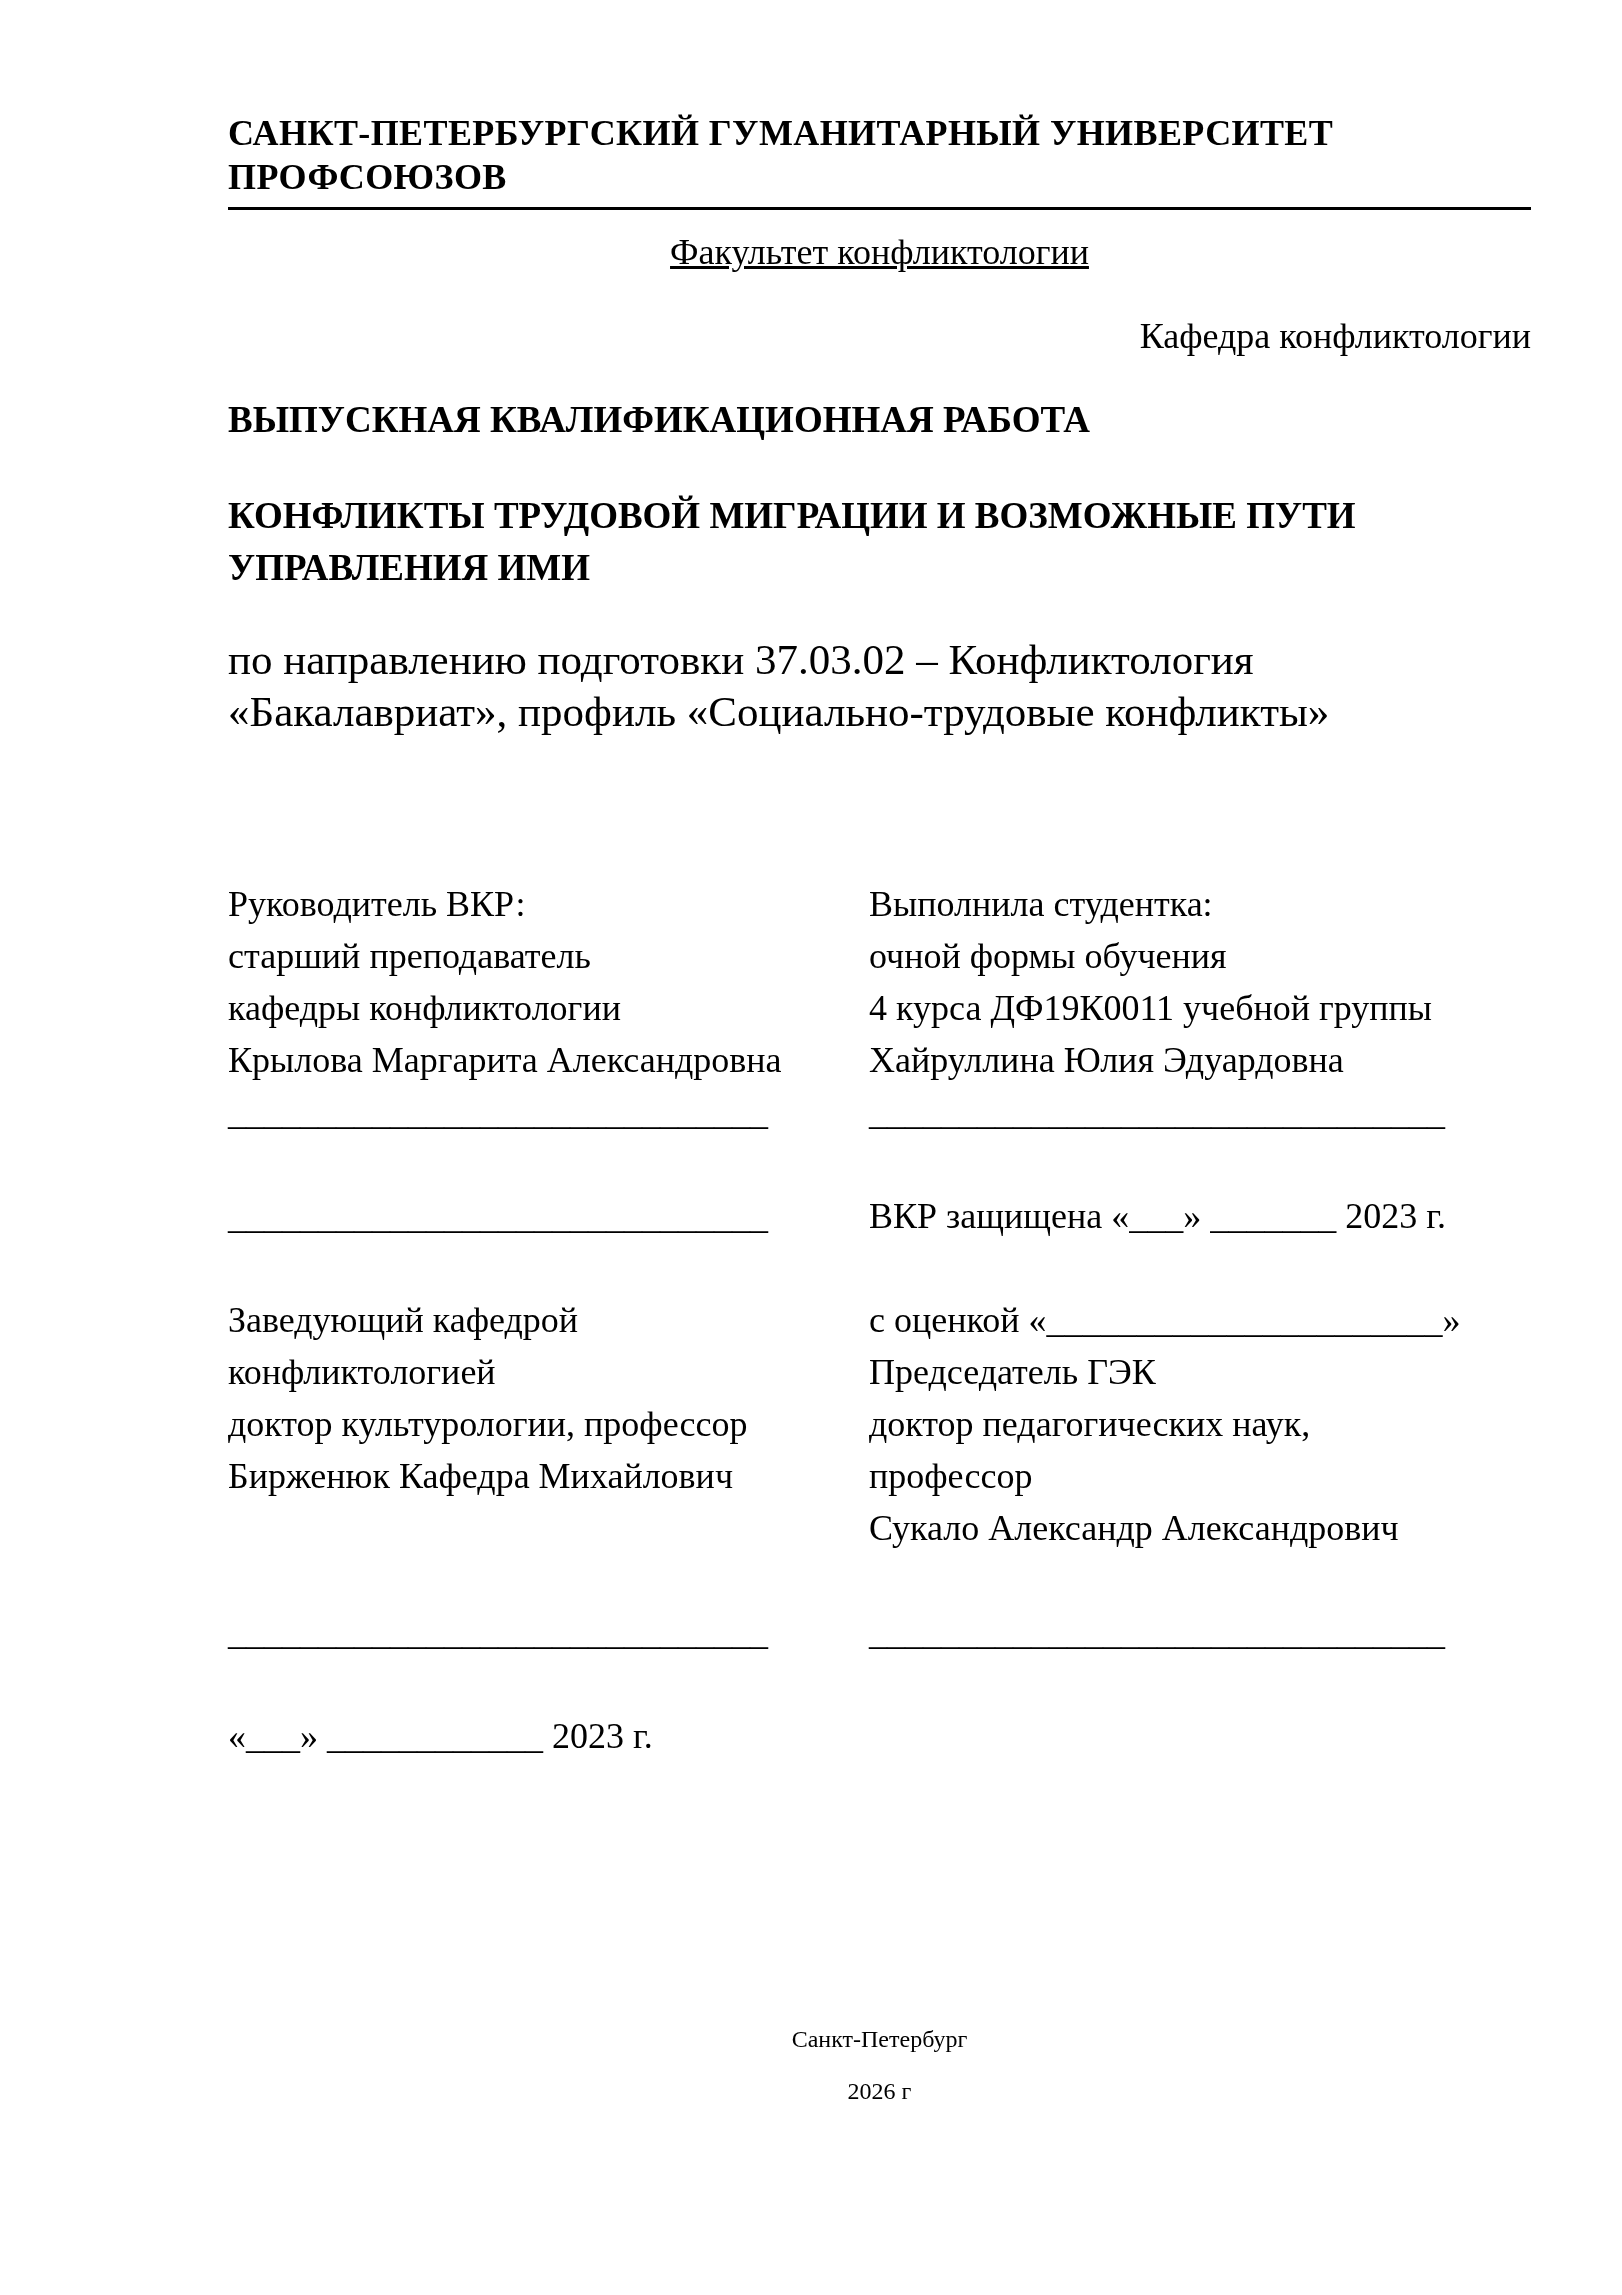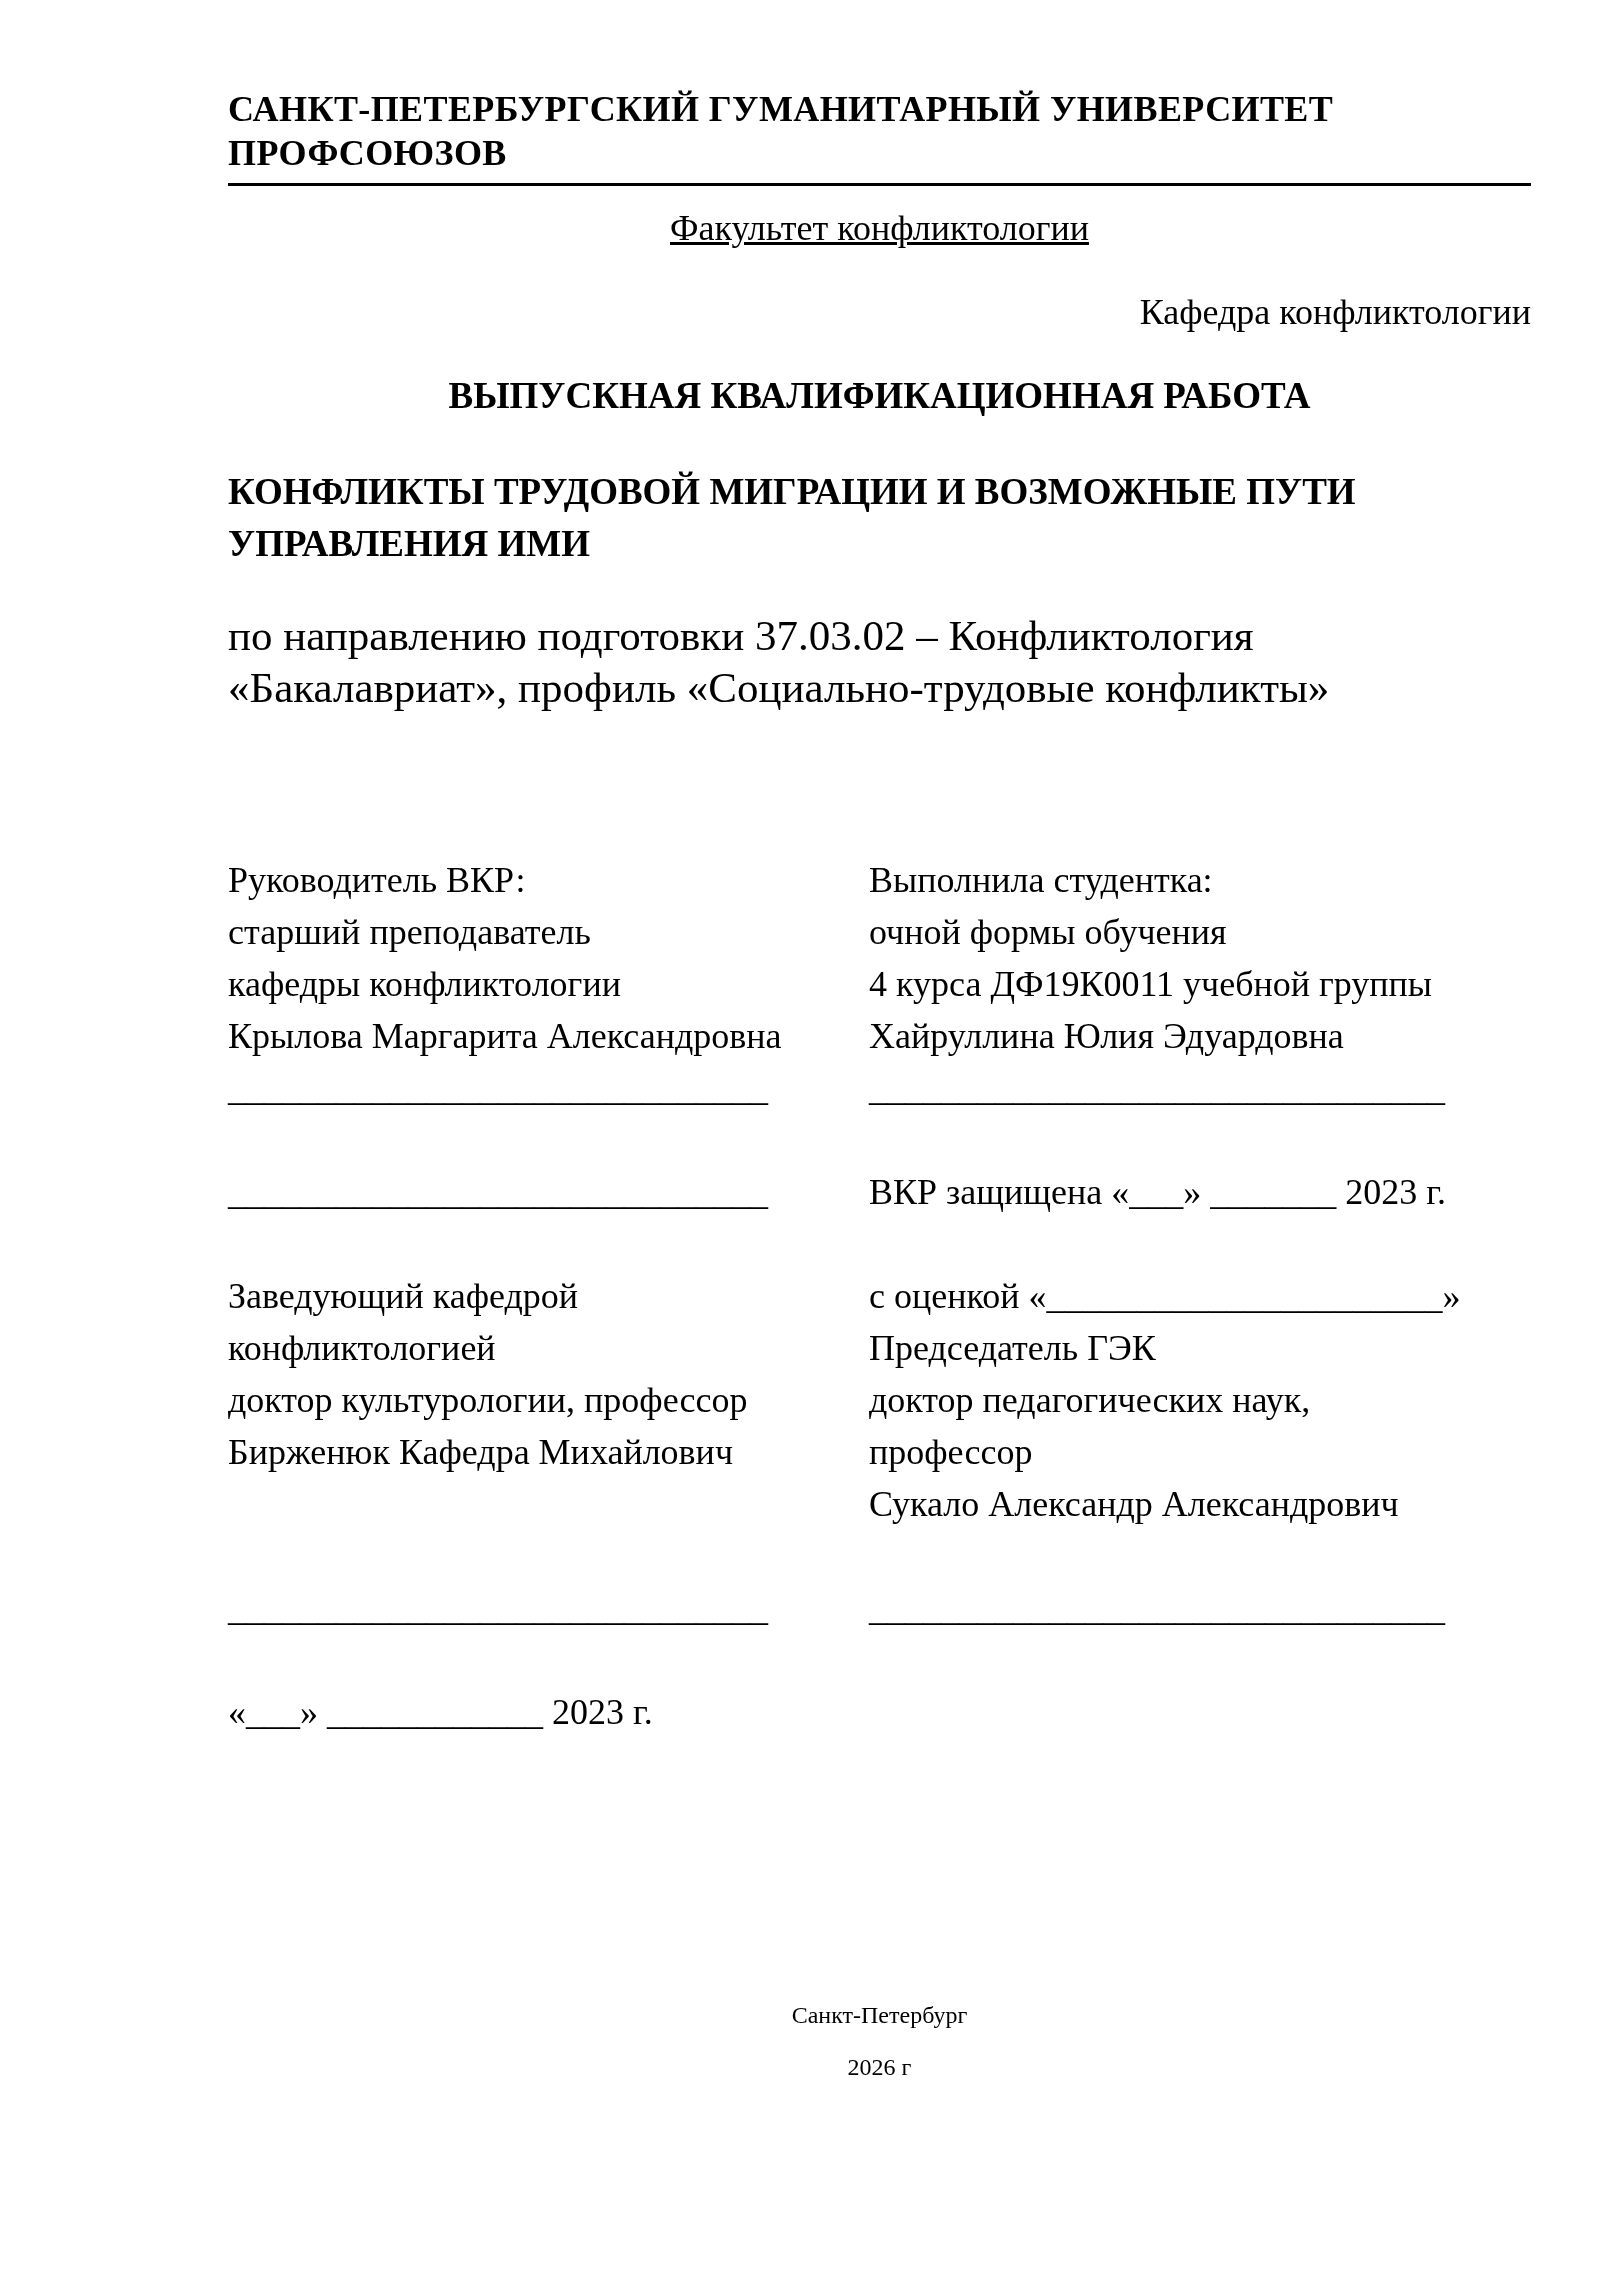--- a/index.html
+++ b/index.html
@@ -7,21 +7,21 @@
   body {
     width: 1623px;
     height: 2295px;
     font-family: "Liberation Serif", "DejaVu Serif", serif;
     color: #000000;
     position: relative;
   }
   .page {
     width: 1623px;
     height: 2295px;
-    padding: 87px 92px 0 228px;
+    padding: 111px 92px 0 228px;
     background: #ffffff;
   }
   .content { width: 1303px; }
 
   .university {
     font-size: 36px;
     font-weight: bold;
     line-height: 44px;
     padding-bottom: 7.9px;
     border-bottom: 3.1px solid #000000;
@@ -38,21 +38,21 @@
     font-size: 36px;
     line-height: 52px;
     text-align: right;
     margin-top: 32px;
   }
   .work-type {
     margin-top: 32px;
     font-size: 37px;
     font-weight: bold;
     line-height: 52px;
-    text-align: center;
+    text-align: left;
   }
   .thesis-title {
     margin-top: 44px;
     font-size: 37px;
     font-weight: bold;
     line-height: 52px;
     text-align: left;
   }
   .direction {
     margin-top: 40px;

